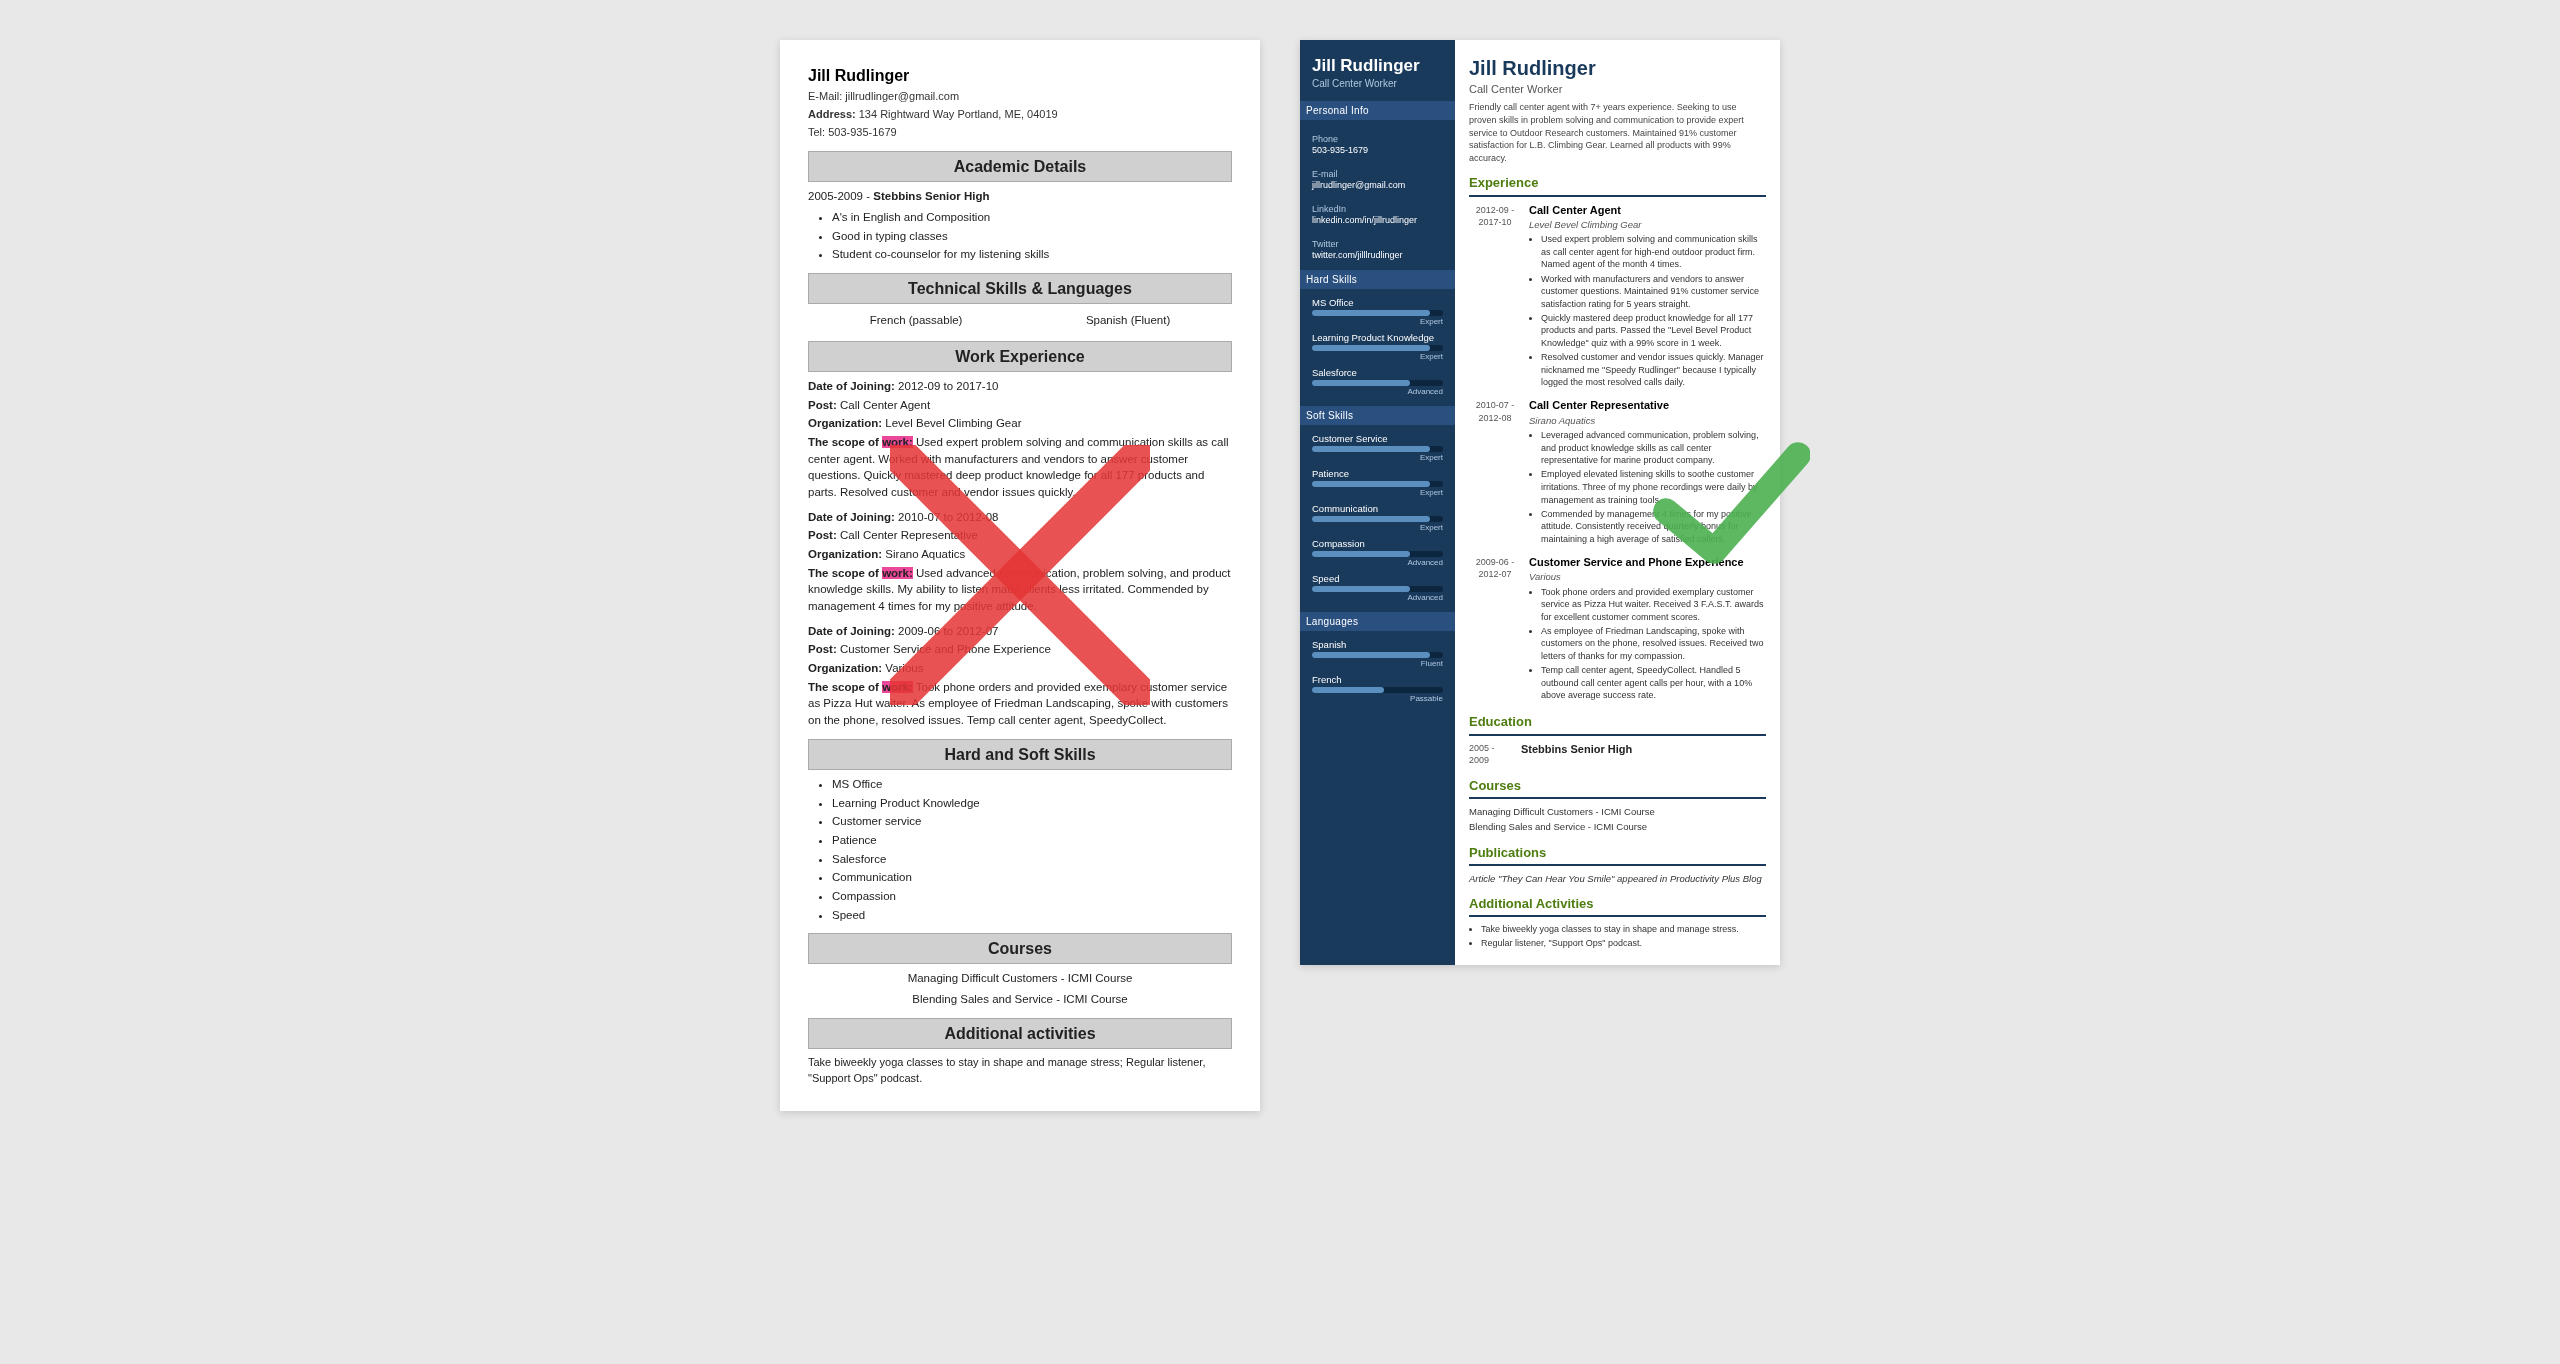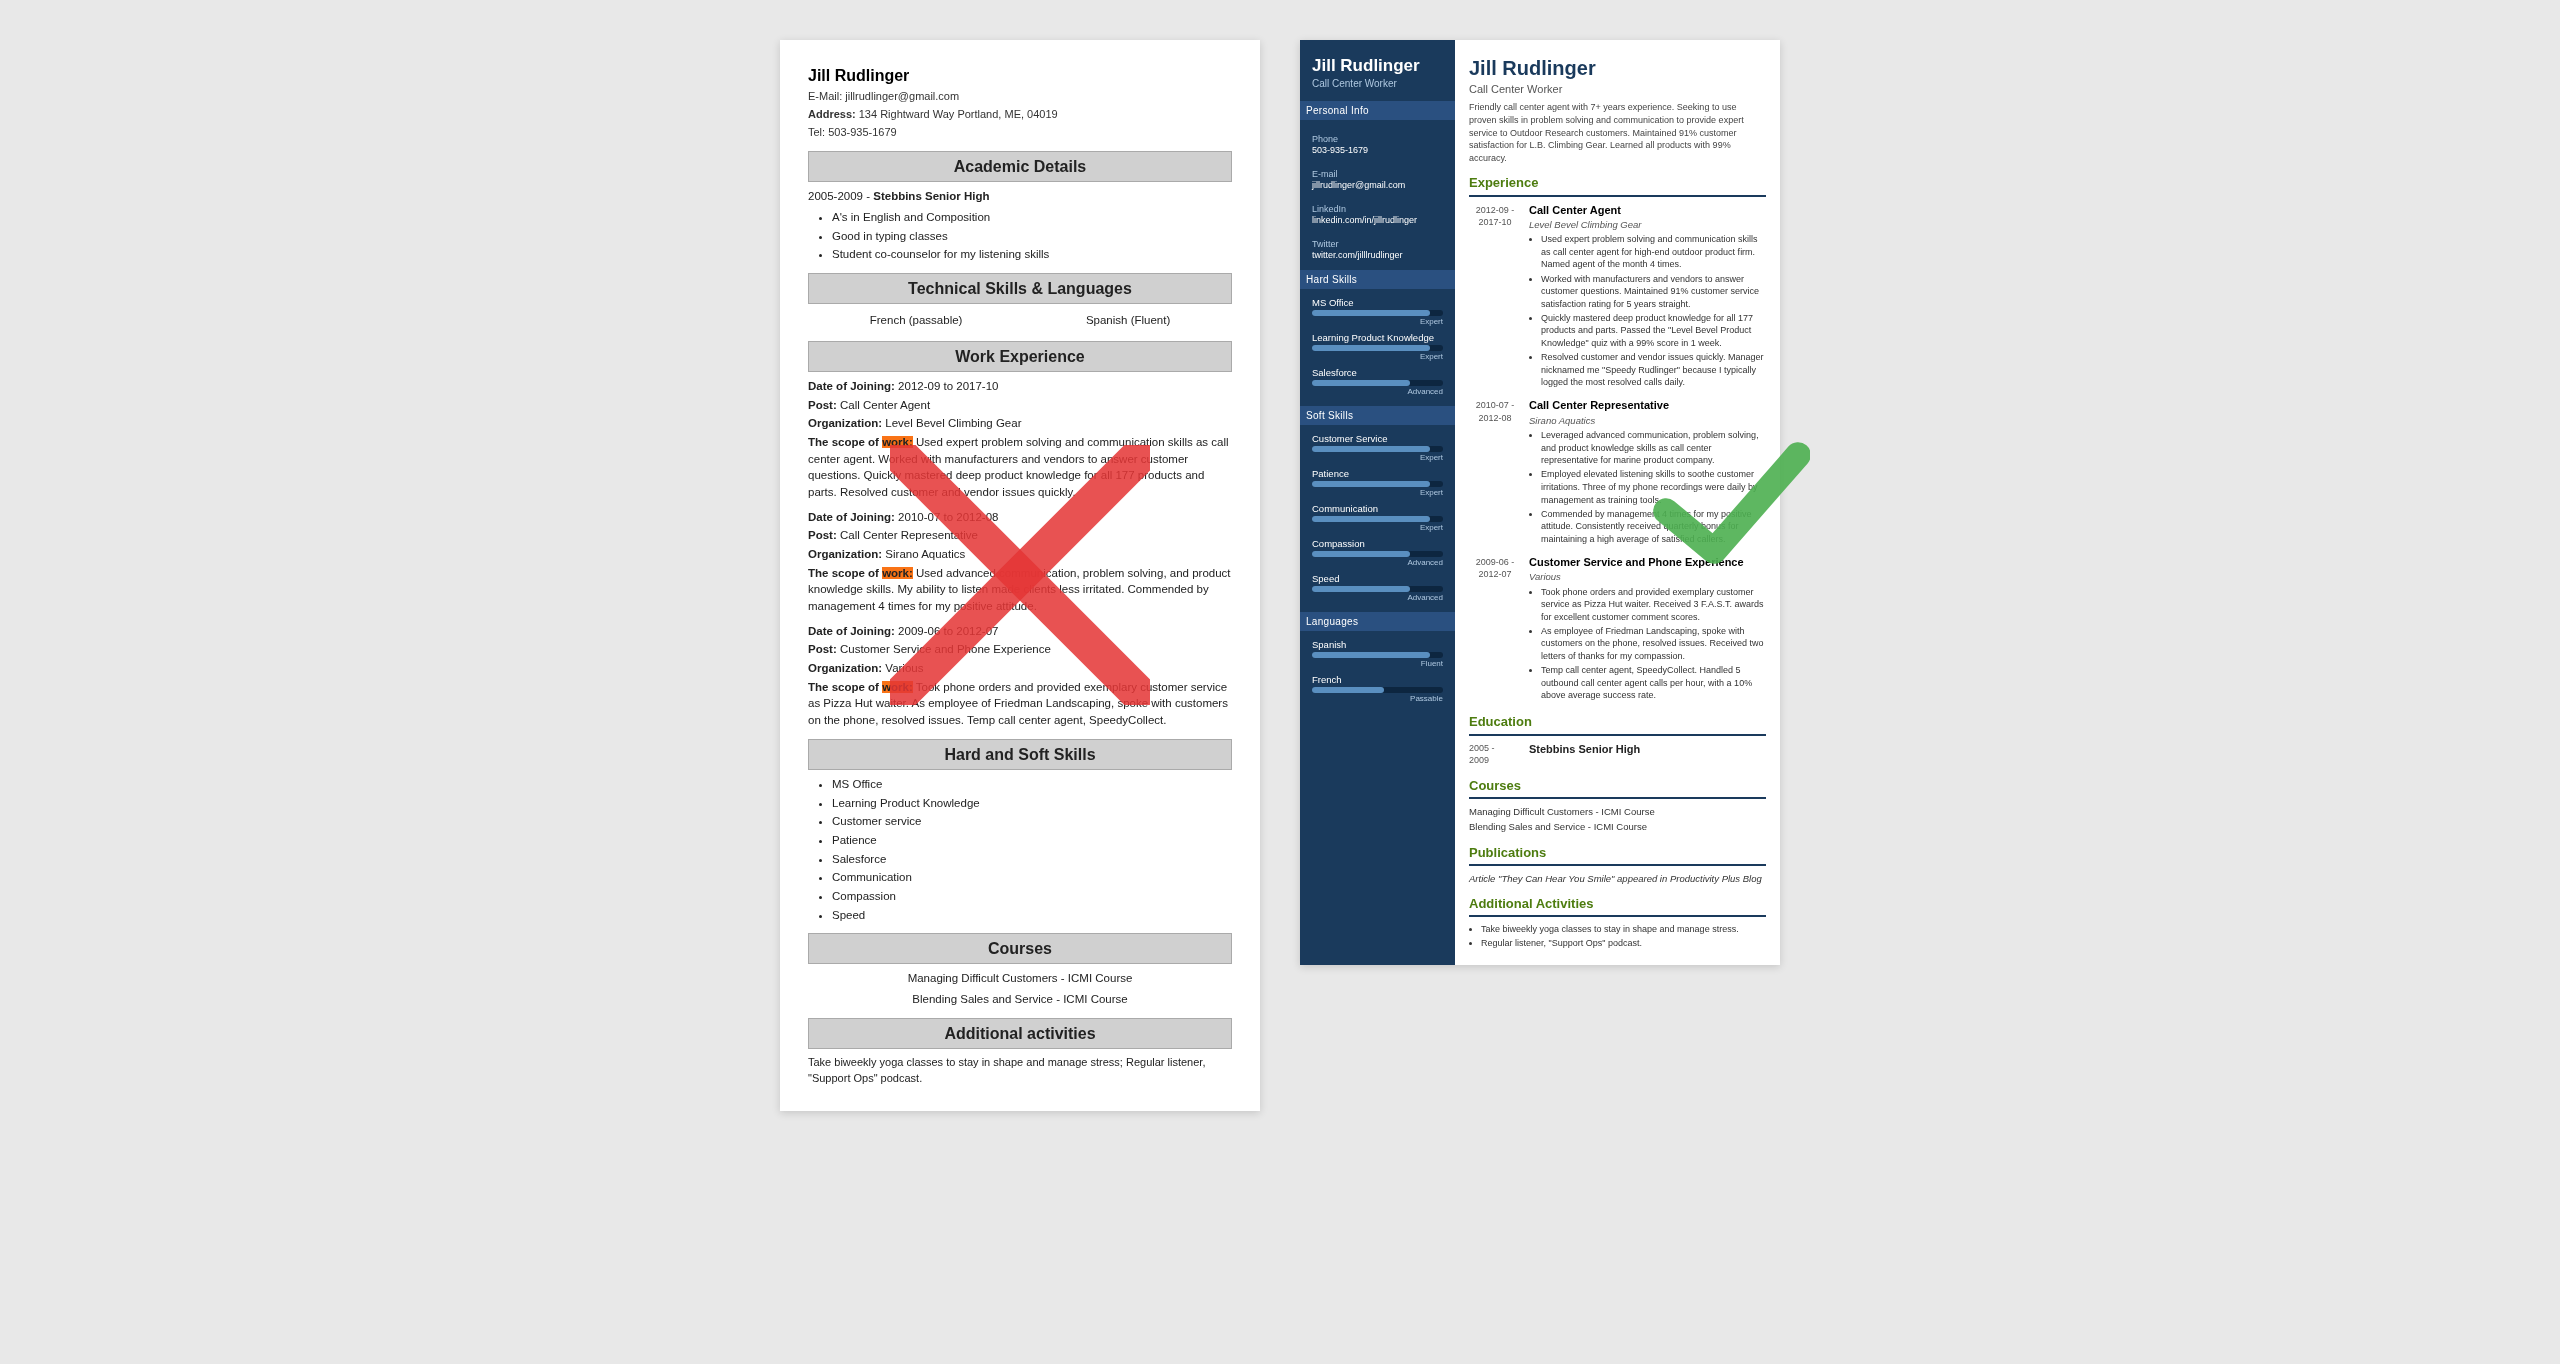--- a/index.html
+++ b/index.html
@@ -84,21 +84,21 @@
 
     .work-entry {
       margin-bottom: 8px;
     }
 
     .work-entry p {
       margin-bottom: 2px;
     }
 
     .work-entry .bold { font-weight: bold; }
-    .work-entry .highlight { background: #f97316; margin-top: 21px; }
+    .work-entry .highlight { background: #ec4899; margin-top: 21px; }
 
     .courses-center {
       text-align: center;
       margin: 4px 0;
     }
 
     
     .resume-right {
       background: #fff;
       width: 480px;
@@ -269,21 +269,21 @@
     }
 
     .exp-bullets li {
       font-size: 9px;
       color: #333;
       margin-bottom: 1.5px;
     }
 
     .edu-entry {
       display: flex;
-      gap: 8px;
+      gap: 0;
       margin-bottom: 6px;
     }
 
     .edu-dates {
       font-size: 9px;
       color: #555;
       min-width: 52px;
     }
 
     .edu-body {}

